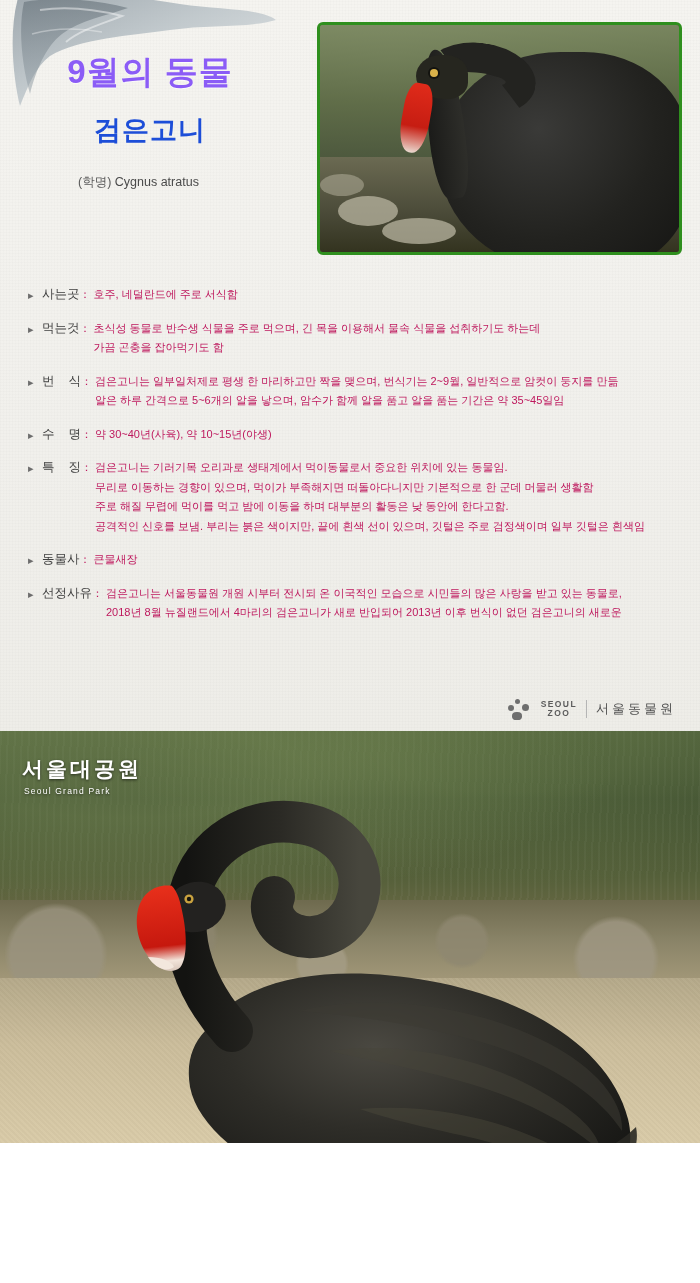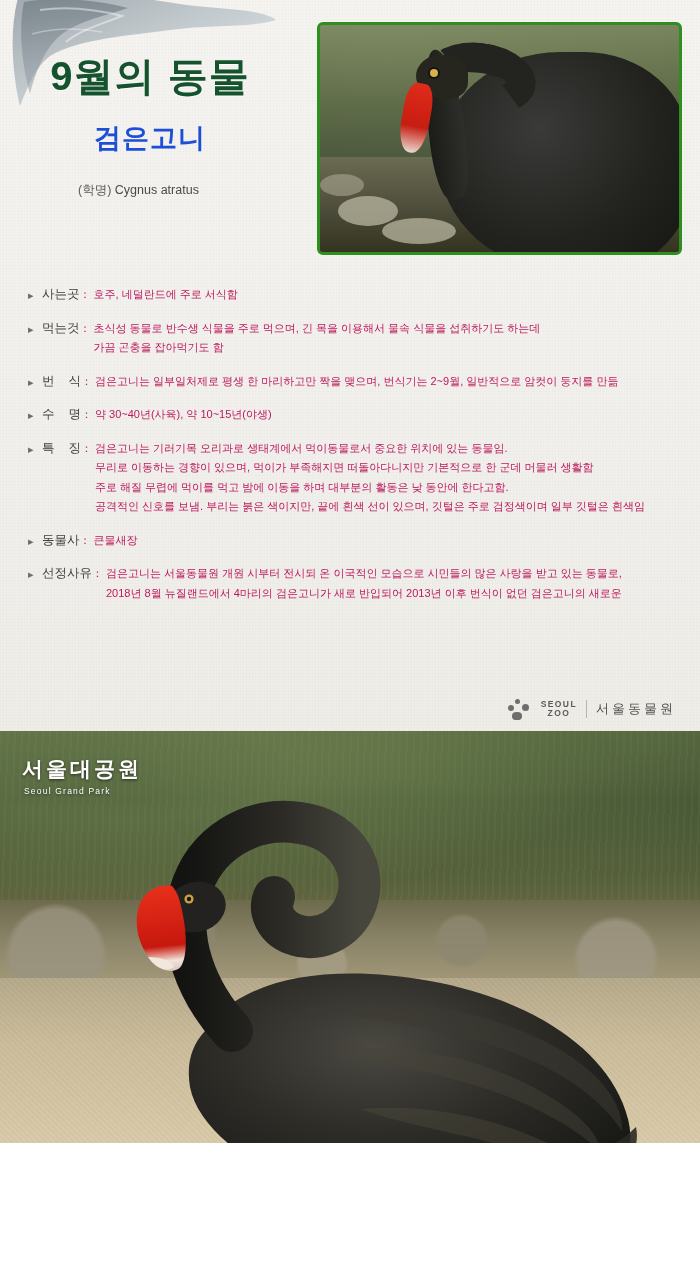--- a/index.html
+++ b/index.html
@@ -36,23 +36,23 @@
     pointer-events:none;
   }
 
   .title-area {
     position:absolute;
     left:0; top:54px;
     width:300px;
     text-align:center;
   }
   .month-title {
-    font-size:40px;
+    font-size:33px;
     font-weight:bold;
-    color:#14532d;
+    color:#8b5cf6;
     letter-spacing:1px;
     line-height:1.1;
     text-shadow:0 1px 0 rgba(255,255,255,0.7);
   }
   .animal-name {
     margin-top:22px;
     font-size:27px;
     font-weight:bold;
     color:#1d4ed8;
     letter-spacing:1px;
@@ -332,20 +332,21 @@
         <span class="ln">：&nbsp;<span>초식성 동물로 반수생 식물을 주로 먹으며, 긴 목을 이용해서 물속 식물을 섭취하기도 하는데</span></span>
         <span class="ln indent">가끔 곤충을 잡아먹기도 함</span>
       </span>
     </div>
 
     <div class="info-row">
       <span class="bullet">▸</span>
       <span class="info-label">번    식</span>
       <span class="info-body">
         <span class="ln">：&nbsp;<span>검은고니는 일부일처제로 평생 한 마리하고만 짝을 맺으며, 번식기는 2~9월, 일반적으로 암컷이 둥지를 만듦</span></span>
+        <span class="ln indent">알은 하루 간격으로 5~6개의 알을 낳으며, 암수가 함께 알을 품고 알을 품는 기간은 약 35~45일임</span>
       </span>
     </div>
 
     <div class="info-row">
       <span class="bullet">▸</span>
       <span class="info-label">수    명</span>
       <span class="info-body">
         <span class="ln">：&nbsp;<span>약 30~40년(사육), 약 10~15년(야생)</span></span>
       </span>
     </div>

